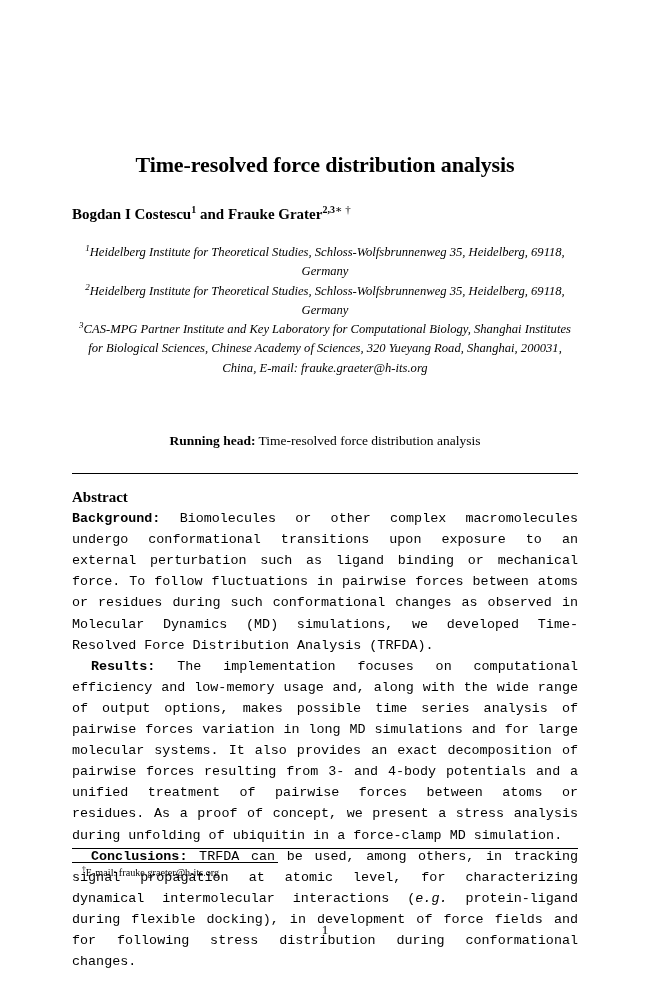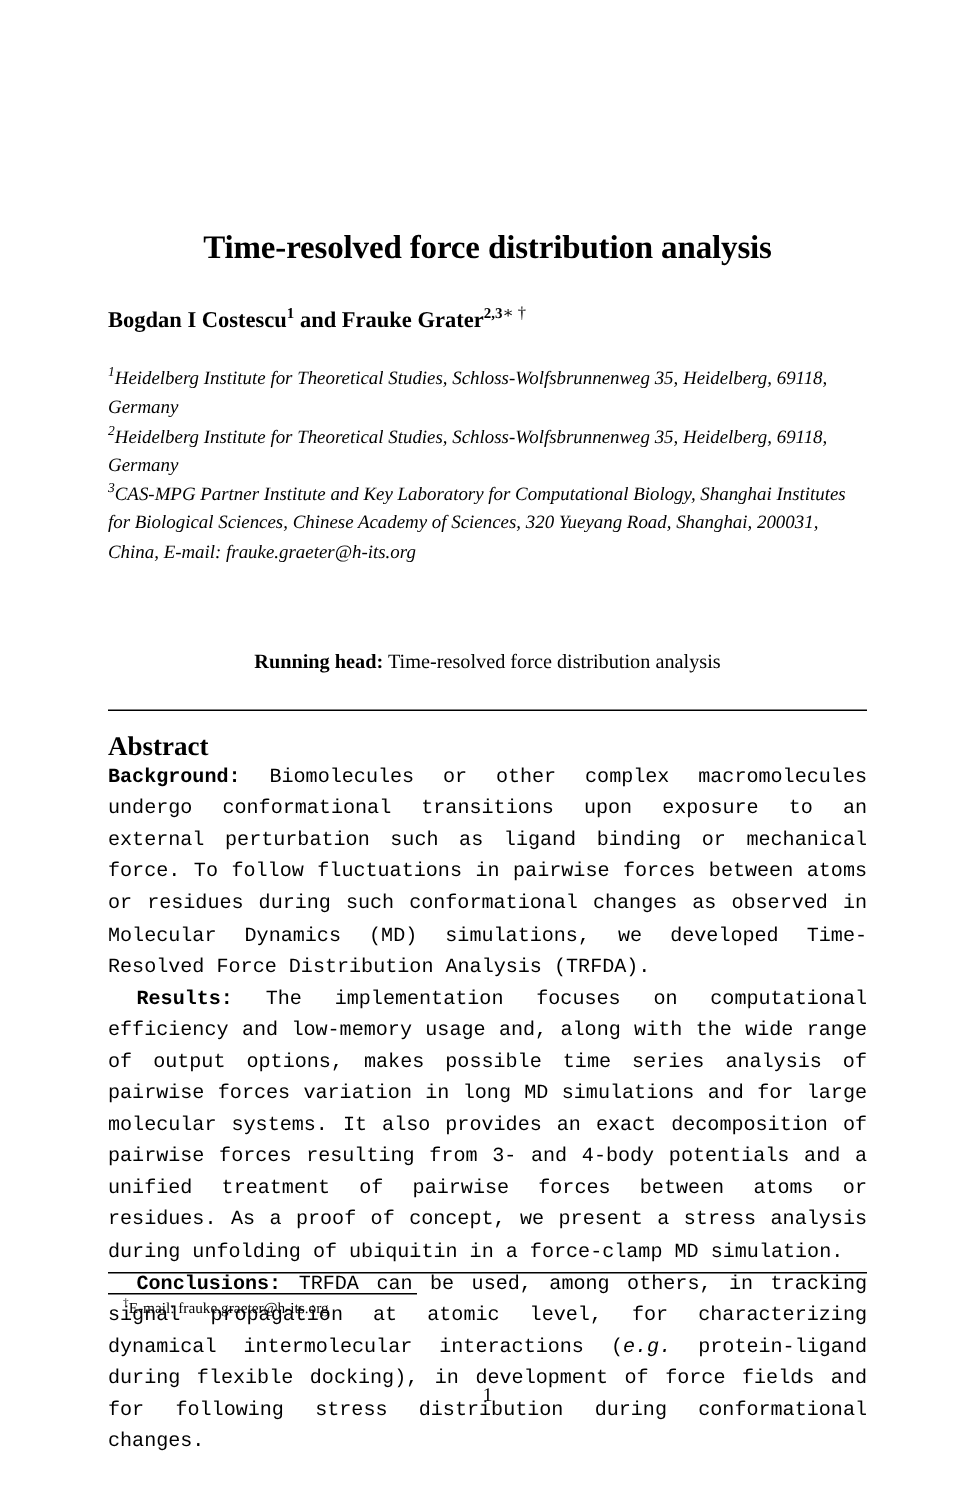--- a/index.html
+++ b/index.html
@@ -58,21 +58,21 @@
     line-height: 0;
     font-weight: normal;
   }
 
   
   .affiliations {
     position: absolute;
     left: 72px;
     top: 243px;
     width: 506px;
-    text-align: left;
+    text-align: center;
     font-size: 12.6px;
     font-style: italic;
     line-height: 19.3px;
   }
   .affiliations .aff {
     display: block;
   }
   .affiliations sup {
     font-size: 9px;
     vertical-align: super;
@@ -126,21 +126,21 @@
     left: 72px;
     top: 487px;
     width: 506px;
     font-size: 13.4px;
     line-height: 21.1px;
     text-align: justify;
     text-justify: inter-word;
   }
   .abstract-heading {
     font-weight: bold;
-    font-size: 18px;
+    font-size: 15px;
     line-height: 21.1px;
     text-align: left;
   }
   .abstract p {
     margin: 0;
     text-align: justify;
     text-justify: inter-word;
     font-family: Liberation Mono, monospace;
   }
   .abstract p.indented {

